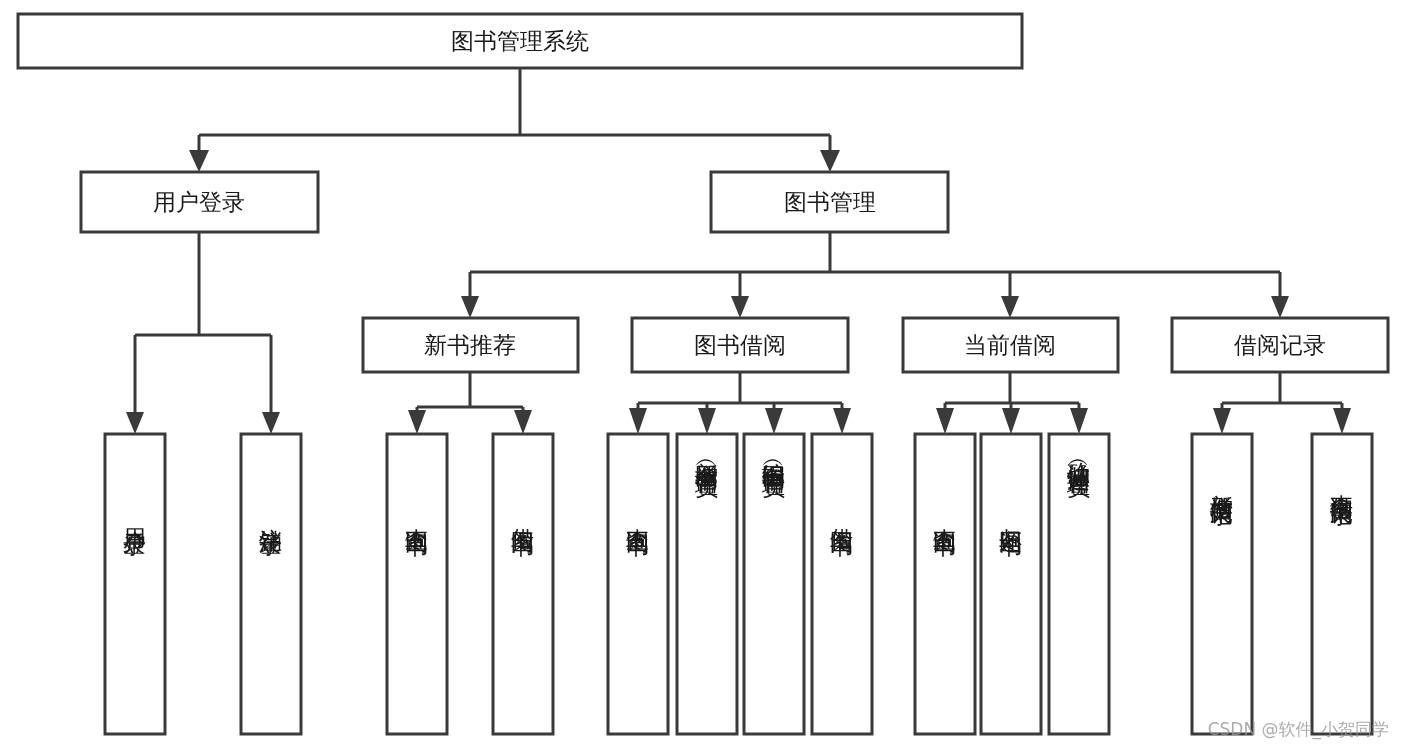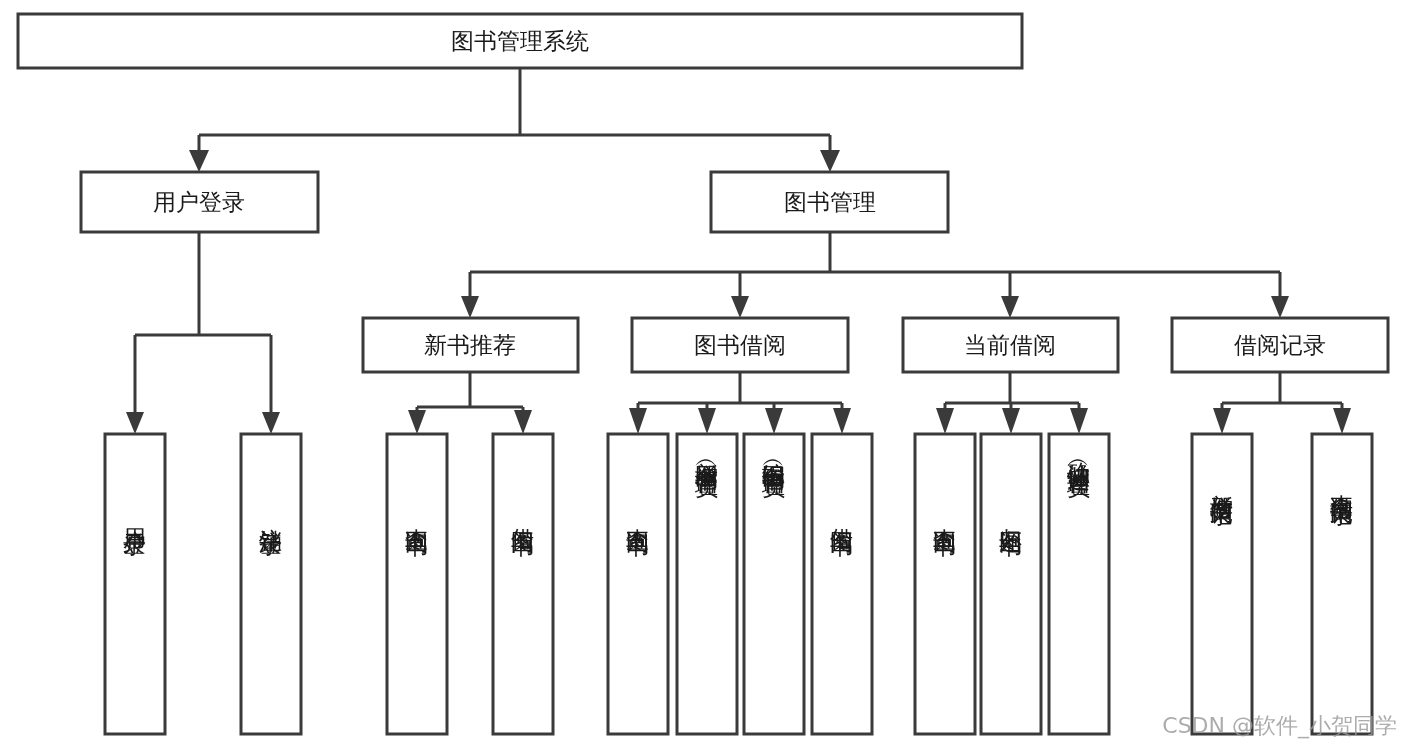--- a/index.html
+++ b/index.html
@@ -60,24 +60,24 @@
     text-orientation: upright;
     font-family: "DejaVu Sans", "Liberation Sans", sans-serif;
     font-size: 23px;
     line-height: 1.22;
     letter-spacing: 2px;
     color: #1a1a1a;
     white-space: nowrap;
   }
   .watermark {
     position: absolute;
-    right: 8px;
+    right: 16px;
     bottom: 6px;
     font-family: "DejaVu Sans", "Liberation Sans", sans-serif;
-    font-size: 22px;
+    font-size: 17px;
     color: #9a9a9a;
     opacity: 0.82;
     white-space: nowrap;
     pointer-events: none;
   }
 </style>
 </head>
 <body>
 
 <div id="diagram-root">

